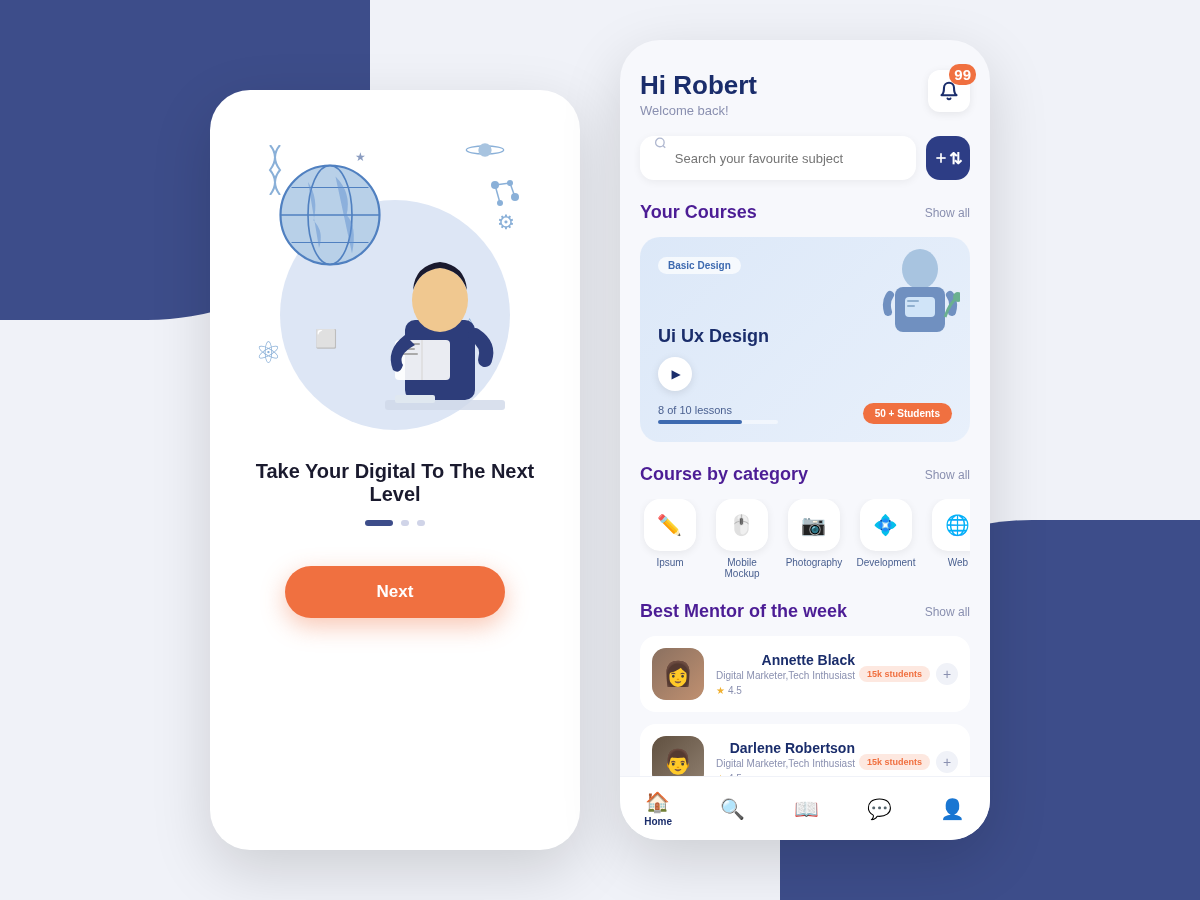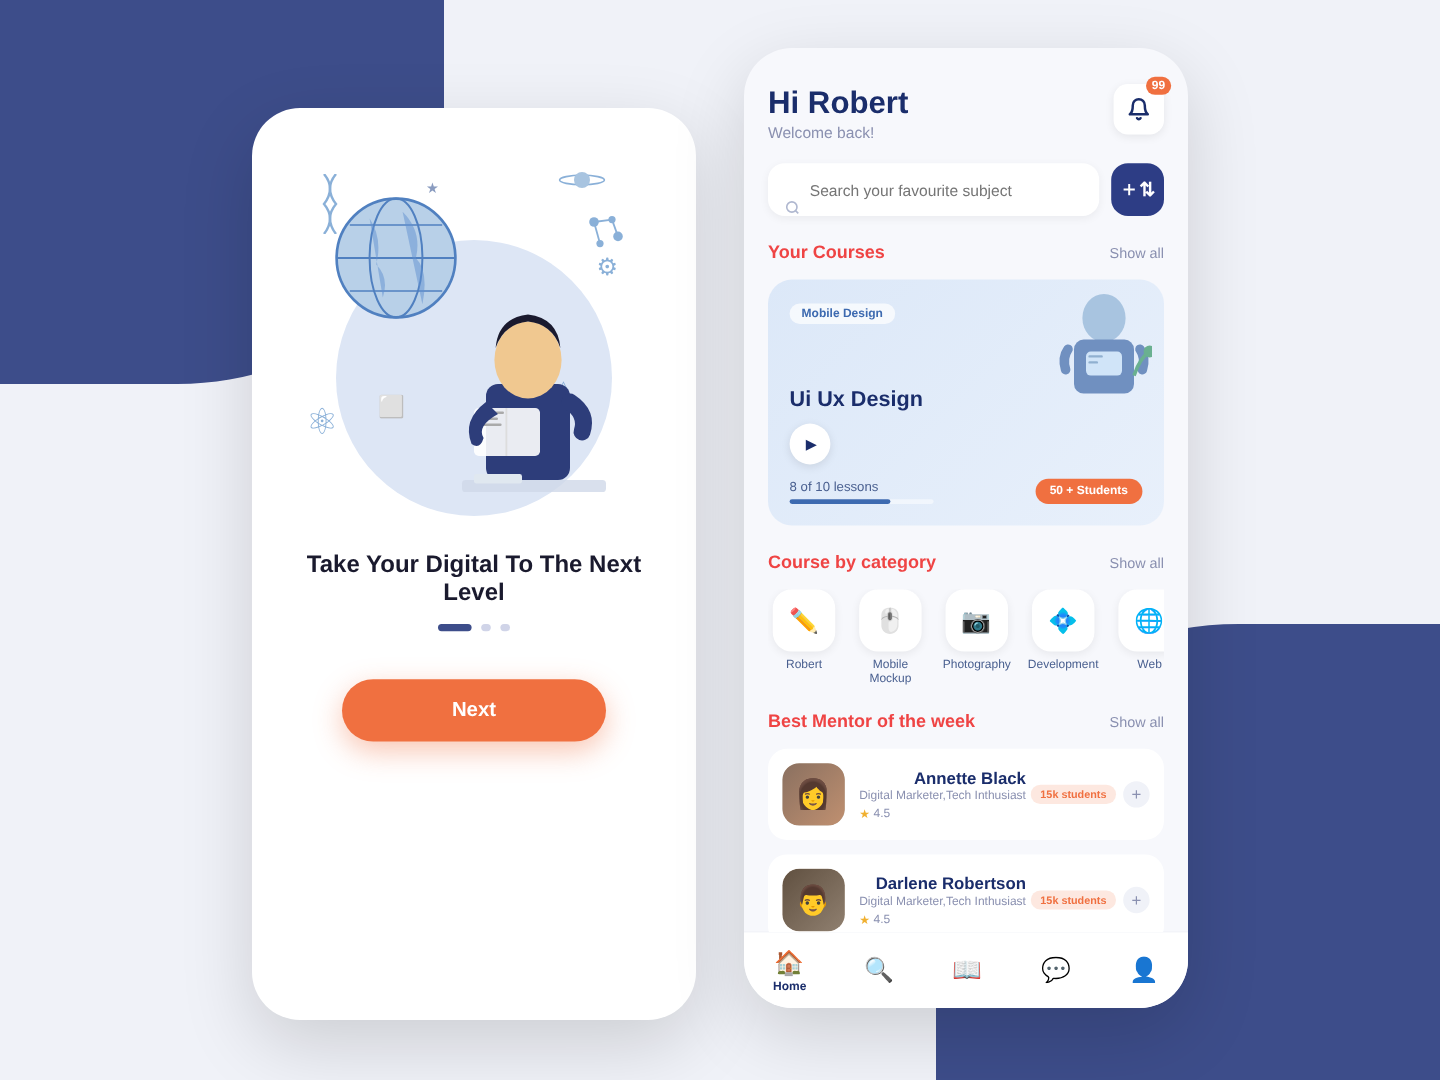--- a/index.html
+++ b/index.html
@@ -219,38 +219,38 @@
       justify-content: center;
       position: relative;
       box-shadow: 0 2px 8px rgba(0,0,0,0.08);
       cursor: pointer;
     }
     .notif-badge {
       position: absolute;
       top: -6px; right: -6px;
       background: #f07040;
       color: #fff;
-      font-size: 10px;
+      font-size: 15px;
       font-weight: 700;
       border-radius: 10px;
       padding: 2px 5px;
     }
 
     
     .search-row {
       display: flex;
       gap: 10px;
       margin-bottom: 22px;
     }
     .search-input-wrap {
       flex: 1;
       background: #fff;
       border-radius: 14px;
       display: flex;
-      align-items: flex-end;
+      align-items: flex-start;
       padding: 0 14px;
       box-shadow: 0 2px 8px rgba(0,0,0,0.06);
     }
     .search-input-wrap input {
       border: none;
       outline: none;
       background: transparent;
       font-size: 13px;
       color: #8a90b0;
       width: 100%;
@@ -270,23 +270,23 @@
     }
 
     
     .section-header {
       display: flex;
       justify-content: space-between;
       align-items: center;
       margin-bottom: 14px;
     }
     .section-header h3 {
-      font-size: 15px;
+      font-size: 18px;
       font-weight: 700;
-      color: #ef4444;
+      color: #4c1d95;
     }
     .show-all {
       font-size: 12px;
       color: #8a90b0;
       cursor: pointer;
     }
 
     
     .course-card {
       background: linear-gradient(135deg, #dce8f8 0%, #e8f0fb 100%);
@@ -647,21 +647,21 @@
           <rect x="27" y="53" width="12" height="2" rx="1" fill="#90b0d0"></rect>
           <rect x="27" y="58" width="8" height="2" rx="1" fill="#90b0d0"></rect>
 
           <path d="M10 48 Q5 55 8 65" fill="none" stroke="#7090c0" stroke-width="8" stroke-linecap="round"></path>
           <path d="M70 48 Q75 55 72 65" fill="none" stroke="#7090c0" stroke-width="8" stroke-linecap="round"></path>
 
           <path d="M65 70 Q70 55 78 50" fill="none" stroke="#6ab090" stroke-width="3"></path>
           <circle cx="78" cy="50" r="5" fill="#6ab090"></circle>
         </svg>
 
-        <span class="course-badge">Mobile Design</span>
+        <span class="course-badge">Basic Design</span>
         <div class="course-title">Ui Ux Design</div>
         <div class="play-btn">
           <span class="play-icon">▶</span>
         </div>
         <div class="course-progress-row">
           <div class="progress-info">
             <div class="progress-text">8 of 10 lessons</div>
             <div class="progress-bar">
               <div class="progress-fill"></div>
             </div>
@@ -673,21 +673,21 @@
       <div class="section-header">
         <h3>Course by category</h3>
         <span class="show-all">Show all</span>
       </div>
 
       <div class="categories-scroll">
         <div class="category-item">
           <div class="category-icon-wrap">
             <span>✏️</span>
           </div>
-          <span class="category-label">Robert</span>
+          <span class="category-label">Ipsum</span>
         </div>
         <div class="category-item">
           <div class="category-icon-wrap">
             <span>🖱️</span>
           </div>
           <span class="category-label">Mobile Mockup</span>
         </div>
         <div class="category-item">
           <div class="category-icon-wrap">
             <span>📷</span>

